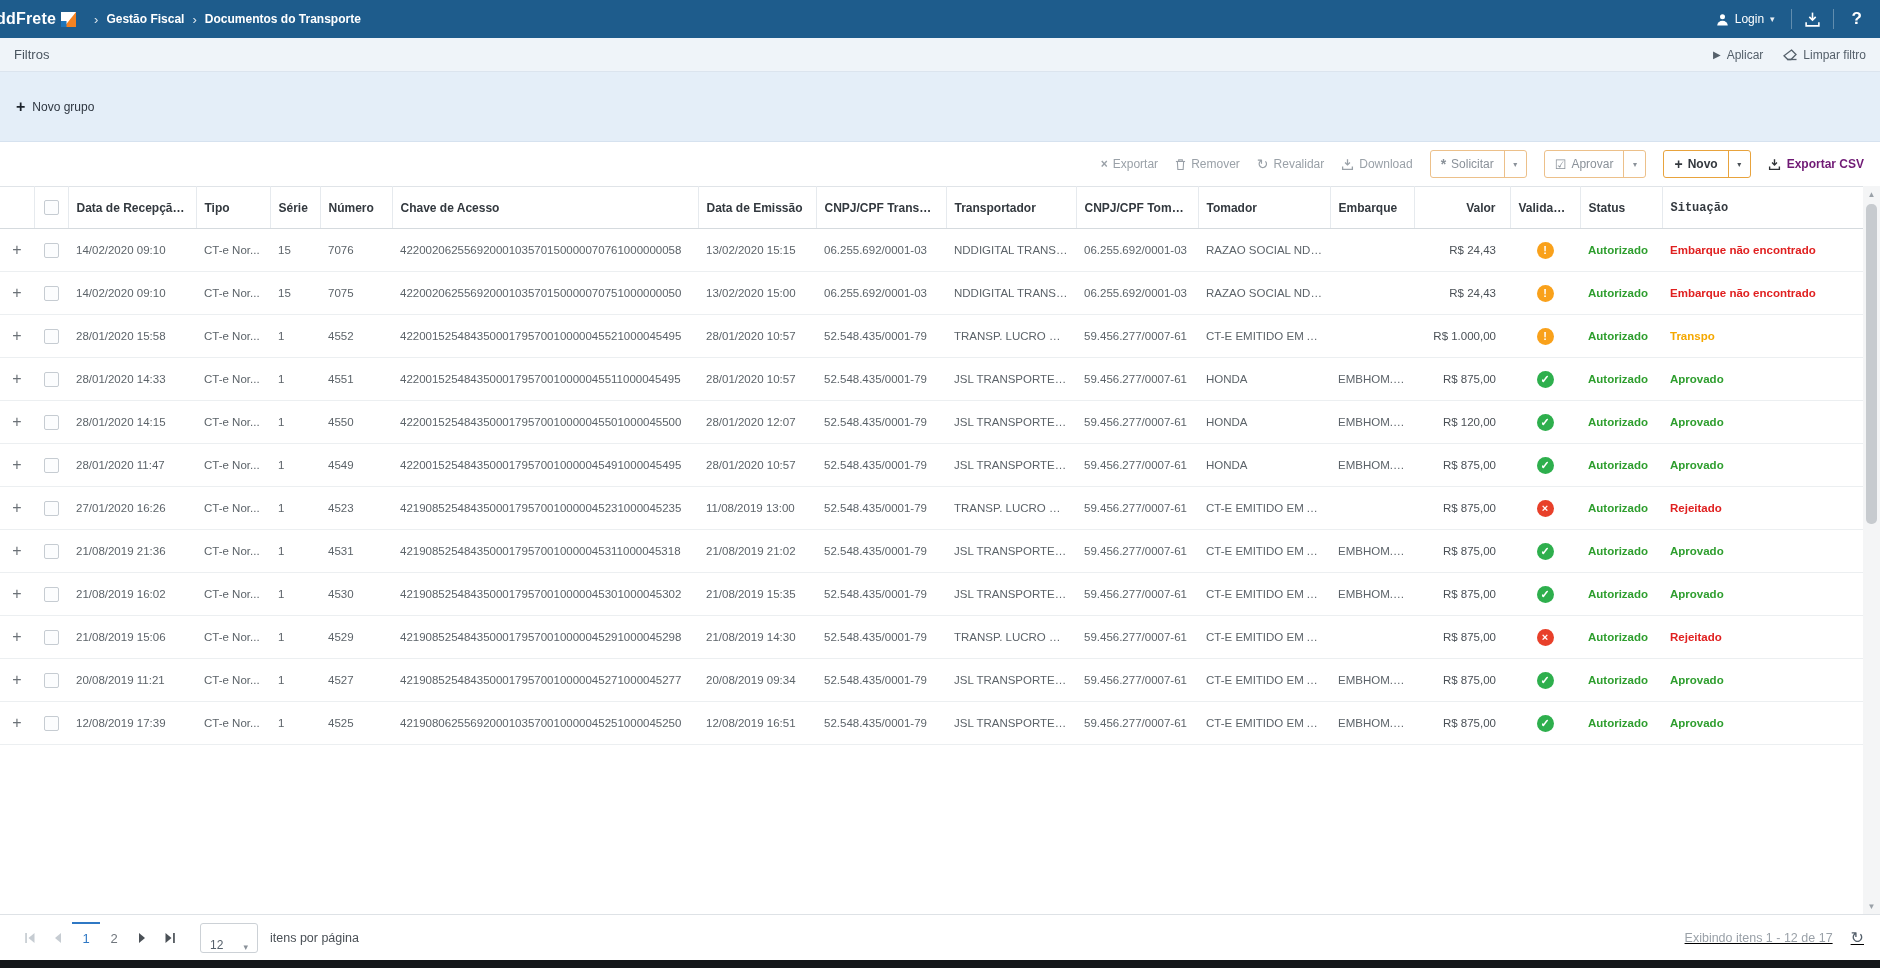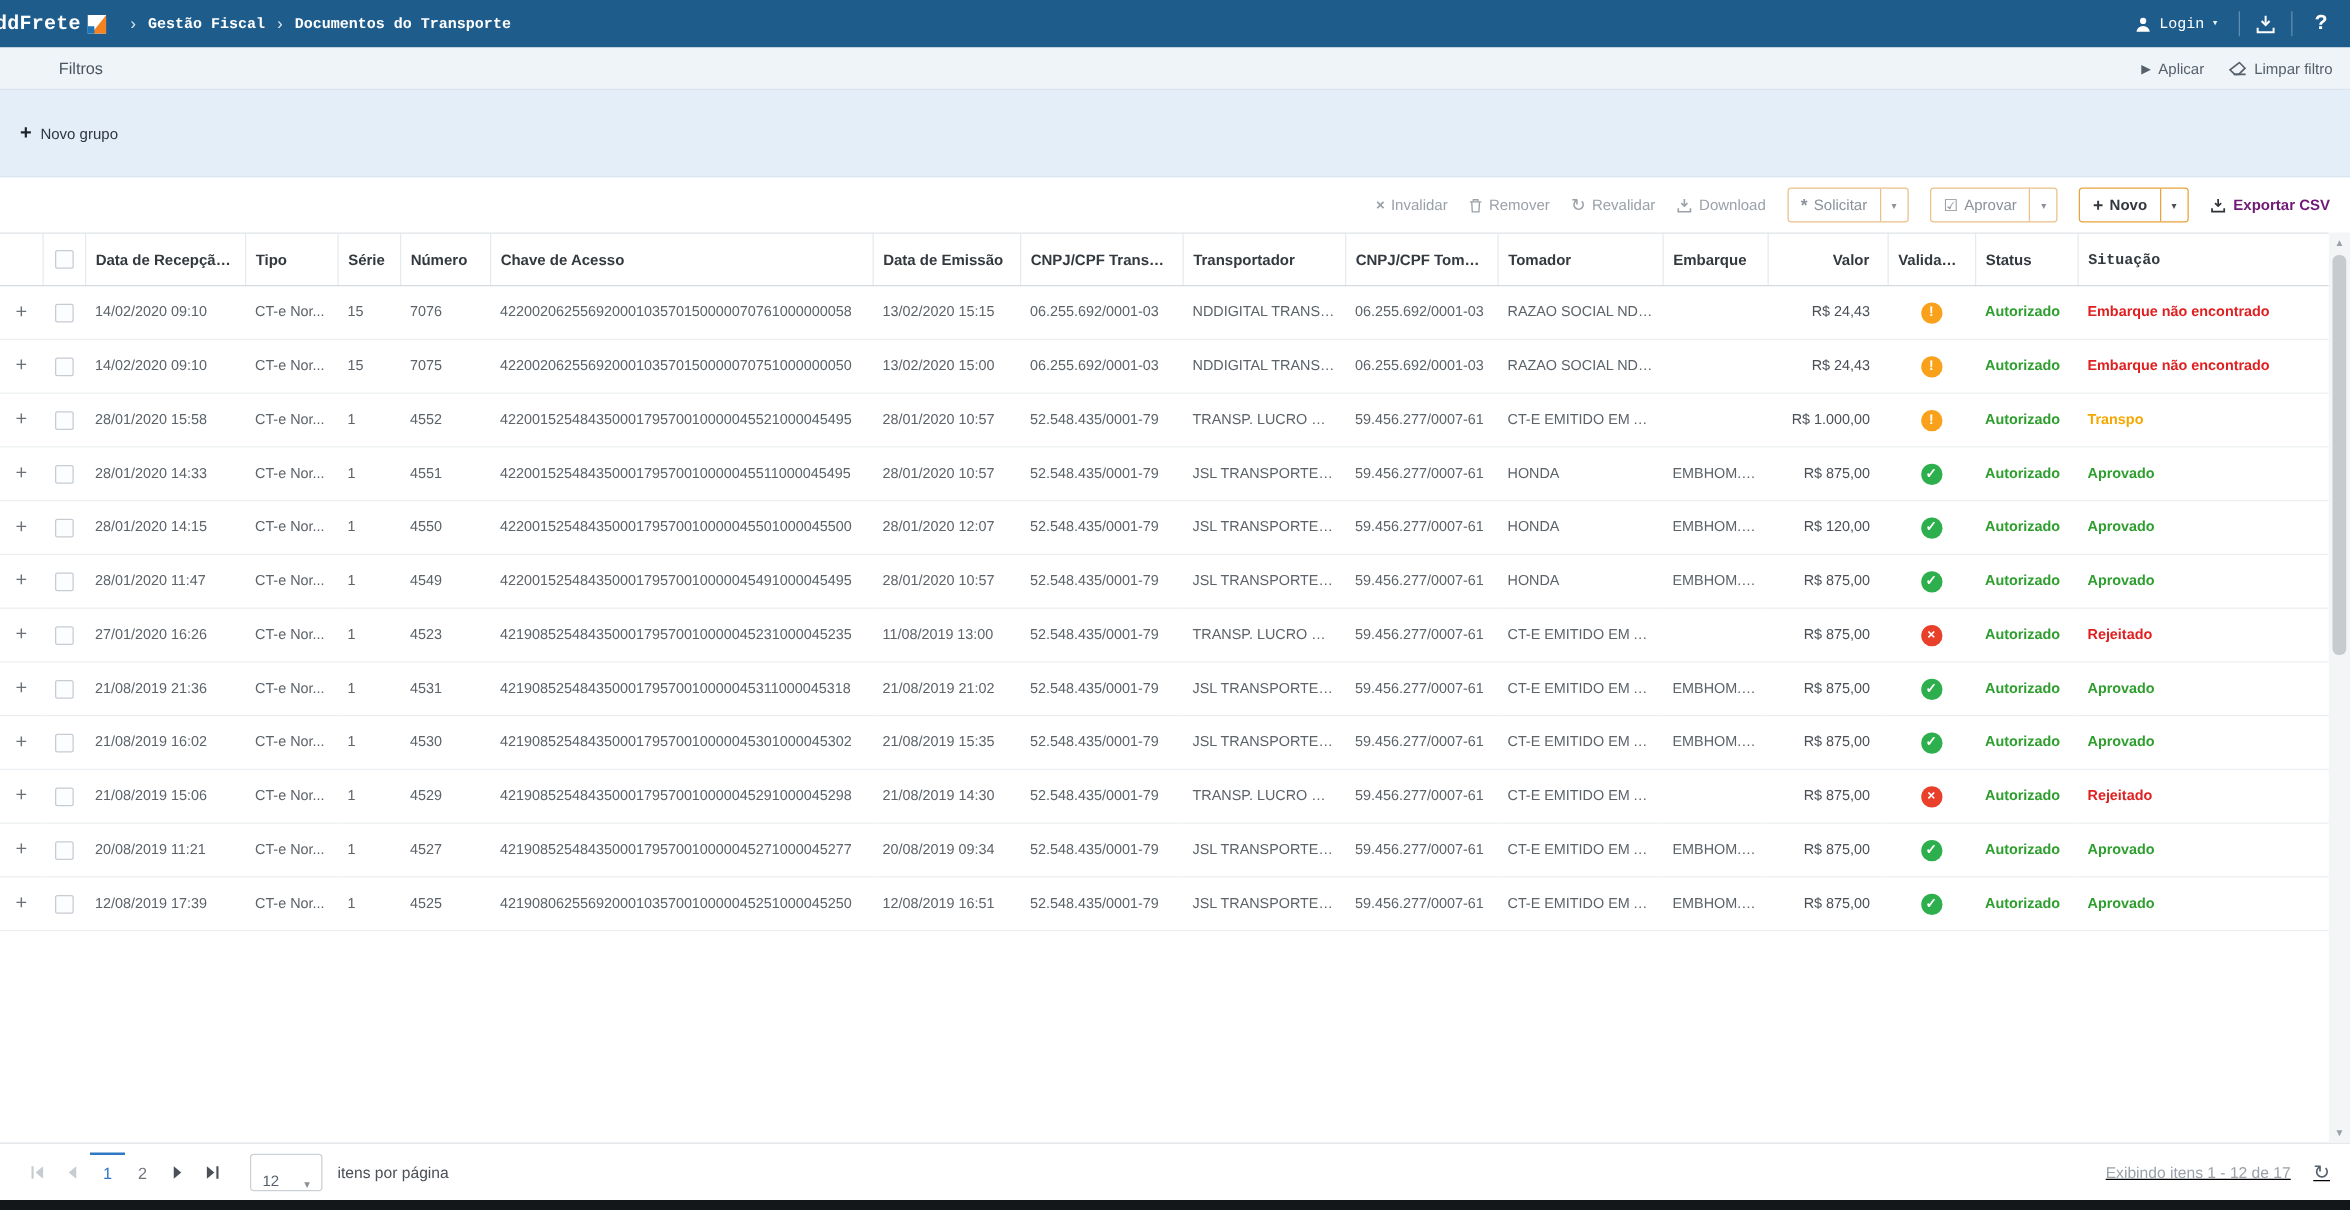--- a/index.html
+++ b/index.html
@@ -1,37 +1,37 @@
 <!DOCTYPE html>
 <html><head>
 <meta charset="utf-8">
 <style>
   * { margin:0; padding:0; box-sizing:border-box; }
   html,body { width:1880px; height:968px; overflow:hidden; }
   body { font-family:"Liberation Sans", sans-serif; background:#fff; }
   .app { display:flex; flex-direction:column; height:968px; }
 
   
-  .topbar { height:38px; background:#1e5c8c; display:flex; align-items:center; padding:0 12px 0 0; flex-shrink:0; color:#fff;font-family:Liberation Mono, monospace; }
+  .topbar { height:38px; background:#1e5c8c; display:flex; align-items:center; padding:0 12px 0 0; flex-shrink:0; color:#fff; }
   .logo { display:flex; align-items:center; gap:5px; margin-left:-4px; padding-left:0; cursor:pointer; }
   .logo-text { font-size:16px; font-weight:700; letter-spacing:.2px; color:#fff; }
   .breadcrumb { display:flex; align-items:center; margin-left:10px; font-size:12px; font-weight:700; }
   .bc-sep { margin:0 8px; color:rgba(255,255,255,.85); font-size:13px; font-weight:400; }
   .bc-link { color:#fff; cursor:pointer; text-decoration:none; }
   .topbar-right { margin-left:auto; display:flex; align-items:center; }
   .login { display:flex; align-items:center; gap:6px; font-size:12px; cursor:pointer; padding:0 4px; }
   .login .caret { font-size:9px; opacity:.9; }
   .tb-divider { width:1px; height:20px; background:rgba(255,255,255,.3); margin:0 12px; }
   .tb-icon { cursor:pointer; display:flex; align-items:center; justify-content:center; }
   .help-q { font-size:17px; font-weight:700; color:#fff; padding:0 6px; }
 
   
   .filters { flex-shrink:0; }
   .filters-head { height:34px; background:#eff4f9; border-bottom:1px solid #dbe4ee; display:flex; align-items:center; padding:0 14px; }
-  .filters-title { font-size:13px; color:#4a5560;margin-left:33px; }
+  .filters-title { font-size:13px; color:#4a5560; }
   .filters-actions { margin-left:auto; display:flex; gap:20px; }
   .f-action { display:flex; align-items:center; gap:6px; font-size:12px; color:#55606b; cursor:pointer; }
   .f-action .play { font-size:10px; color:#55606b; }
   .filters-body { height:70px; background:#e4eef8; border-bottom:1px solid #d6e2ef; display:flex; align-items:center; padding:0 16px; }
   .new-group { display:flex; align-items:center; gap:7px; font-size:12px; color:#2e3640; cursor:pointer; }
   .new-group .plus { font-size:16px; font-weight:700; color:#1c232b; line-height:1; }
 
   
   .content { flex:1; position:relative; display:flex; flex-direction:column; background:#fff; min-height:0; }
 
@@ -167,21 +167,21 @@
         <span>Novo grupo</span>
       </a>
     </div>
   </section>
 
   <main class="content">
 
     <div class="toolbar">
       <a class="tool-link">
         <span class="glyph" style="font-weight:700;">×</span>
-        <span>Invalidar</span>
+        <span>Exportar</span>
       </a>
       <a class="tool-link">
         <span style="display:flex;">
           <svg width="11" height="13" viewBox="0 0 12 13" fill="none" stroke="#9aa1a8" stroke-width="1.2">
             <path d="M1 3.2 h10"></path>
               <path d="M4 3 V1.4 h4 V3"></path>
               <path d="M2.6 3.4 l.5 8.6 h5.8 l.5 -8.6"></path>
           </svg>
         </span>
         <span>Remover</span>

